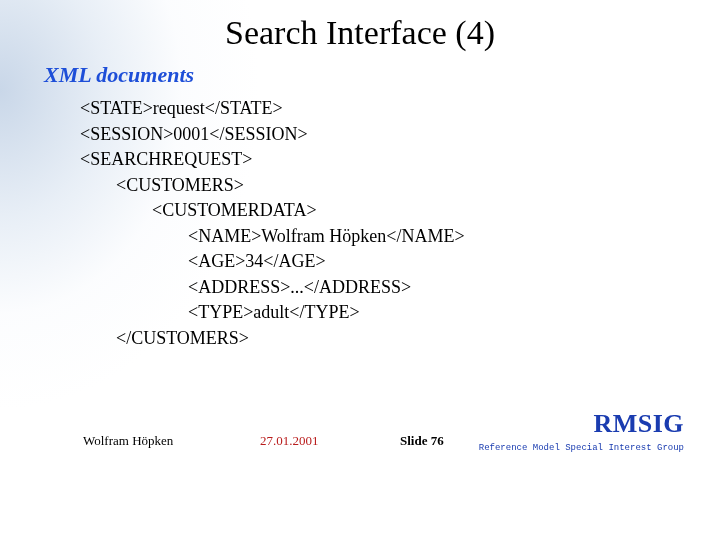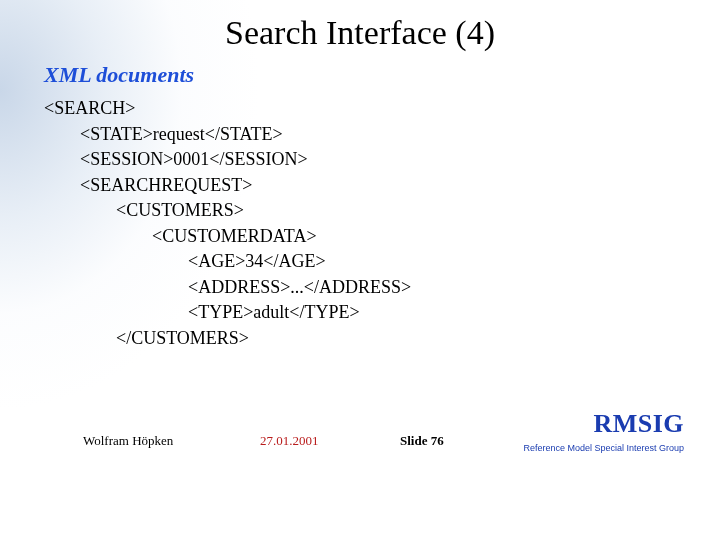--- a/index.html
+++ b/index.html
@@ -100,39 +100,39 @@
     font-weight: bold;
     color: #1a3cb0;
     letter-spacing: 0.5px;
   }
   .footer-tagline {
     position: absolute;
     right: 36px;
     bottom: 6px;
     font-size: 9px;
     color: #1a3cb0;
-    font-family: Liberation Sans, sans-serif;
+    font-family: Liberation Mono, monospace;
   }
 </style>
 </head>
 <body>
 
 <div class="slide">
   <div class="bg-gradient"></div>
 
   <div class="title">Search Interface (4)</div>
   <div class="subtitle">XML documents</div>
 
   <div class="body">
-    <div>&lt;SEARCH&gt;</div>
     <div class="i1">&lt;STATE&gt;request&lt;/STATE&gt;</div>
     <div class="i1">&lt;SESSION&gt;0001&lt;/SESSION&gt;</div>
     <div class="i1">&lt;SEARCHREQUEST&gt;</div>
     <div class="i2">&lt;CUSTOMERS&gt;</div>
     <div class="i3">&lt;CUSTOMERDATA&gt;</div>
+    <div class="i4">&lt;NAME&gt;Wolfram Höpken&lt;/NAME&gt;</div>
     <div class="i4">&lt;AGE&gt;34&lt;/AGE&gt;</div>
     <div class="i4">&lt;ADDRESS&gt;...&lt;/ADDRESS&gt;</div>
     <div class="i4">&lt;TYPE&gt;adult&lt;/TYPE&gt;</div>
     <div class="i2">&lt;/CUSTOMERS&gt;</div>
   </div>
 
   <div class="footer">
     <div class="footer-author">Wolfram Höpken</div>
     <div class="footer-date">27.01.2001</div>
     <div class="footer-slide">Slide 76</div>

